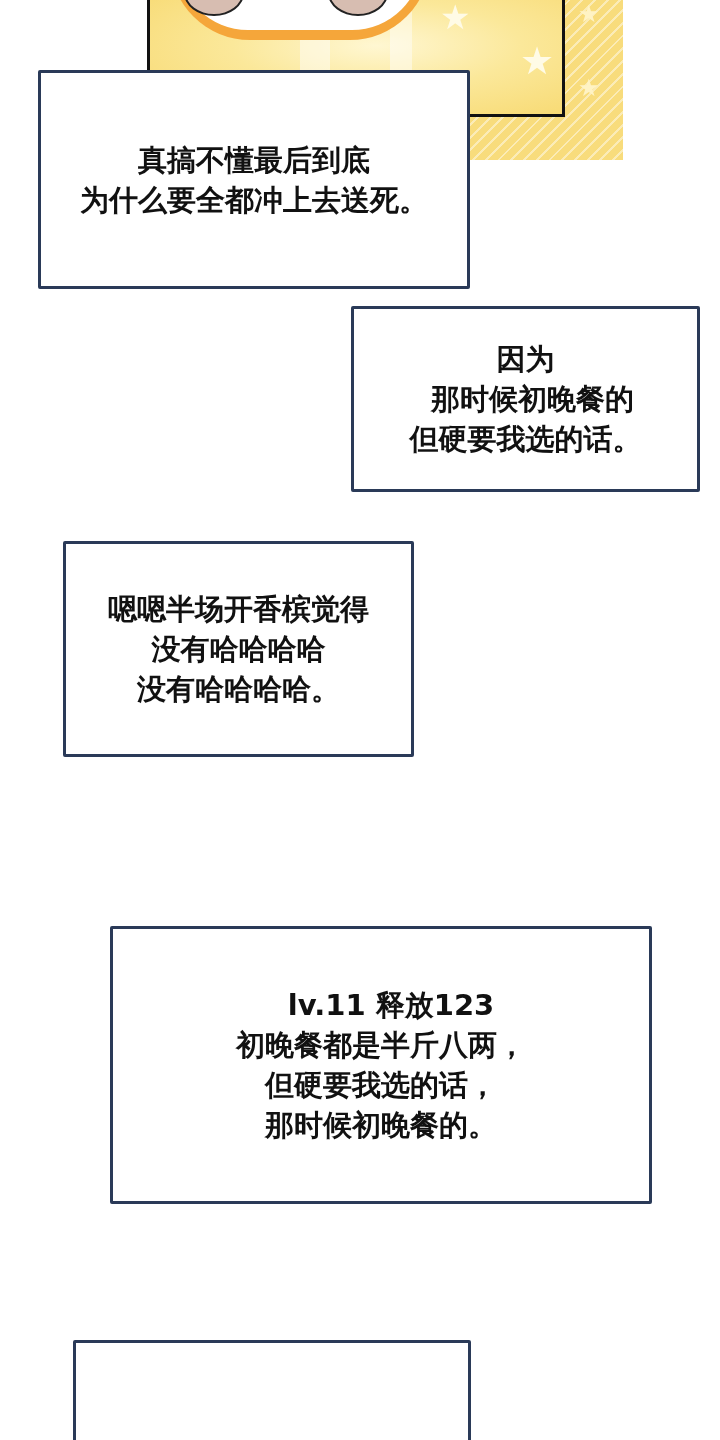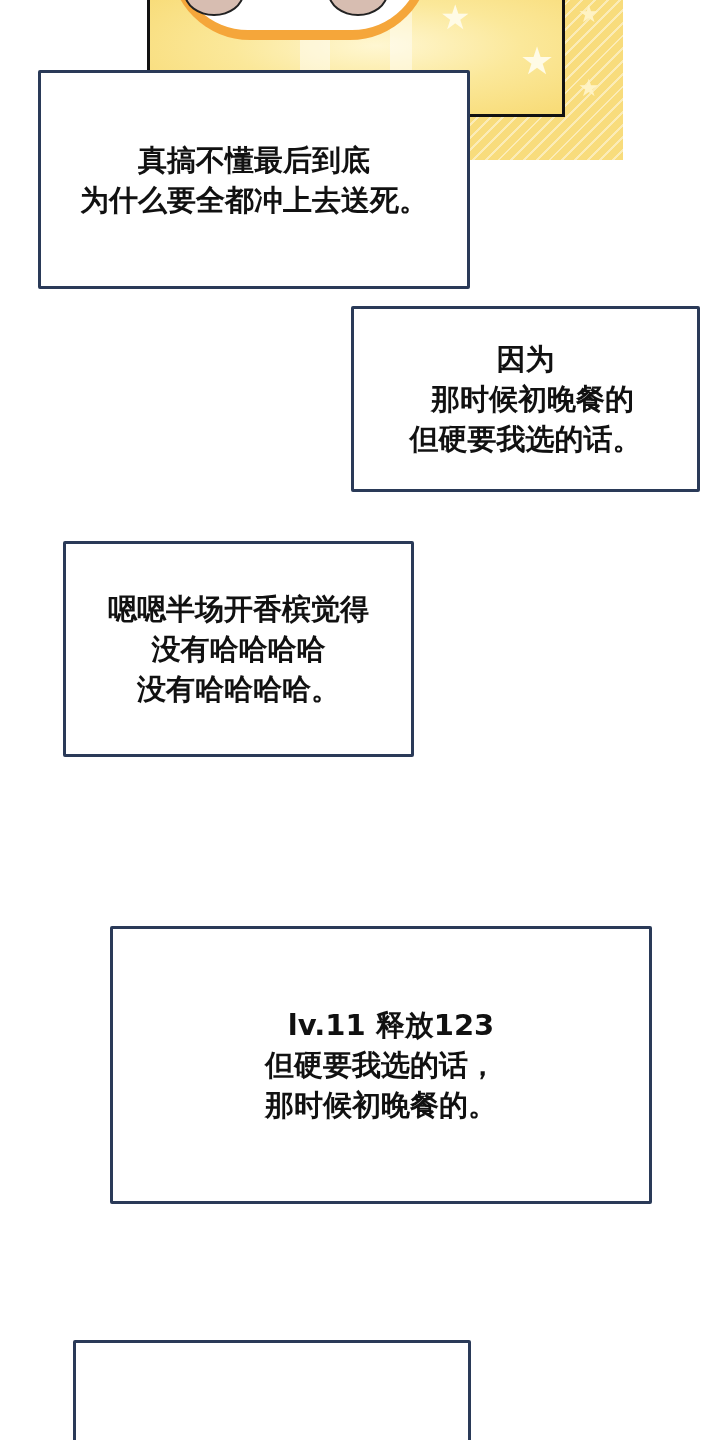--- a/index.html
+++ b/index.html
@@ -76,17 +76,18 @@
 </div>
 
 <div class="caption" style="left:63px; top:541px; width:351px; height:216px;">
   <span class="line">嗯嗯半场开香槟觉得</span>
   <span class="line">没有哈哈哈哈</span>
   <span class="line">没有哈哈哈哈。</span>
 </div>
 
 <div class="caption" style="left:110px; top:885px; width:542px; height:278px;margin-top:41px;">
   <span class="line" style="padding-left:20px;">lv.11 释放123</span>
+  <span class="line">初晚餐都是半斤八两，</span>
   <span class="line">但硬要我选的话，</span>
   <span class="line">那时候初晚餐的。</span>
 </div>
 
 <div class="caption" style="left:73px; top:1340px; width:398px; height:140px;"></div>
 
 </body></html>

